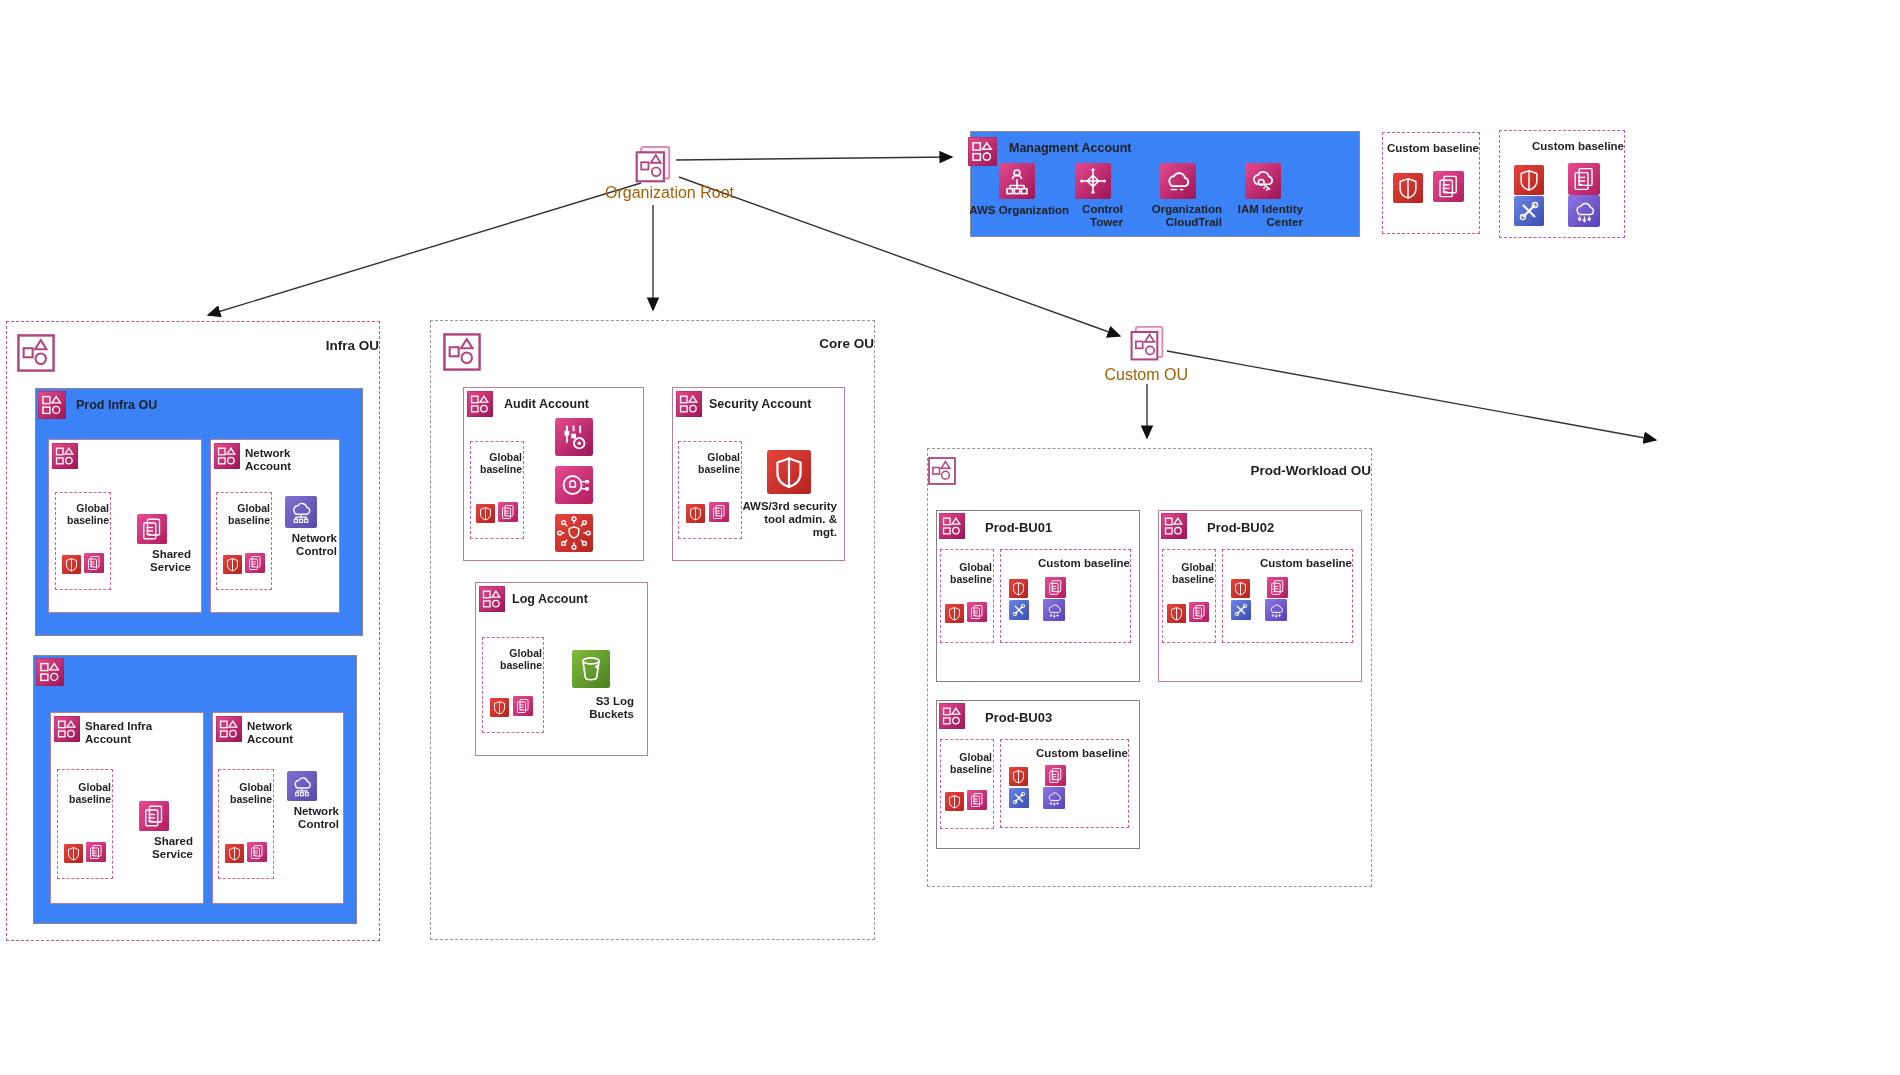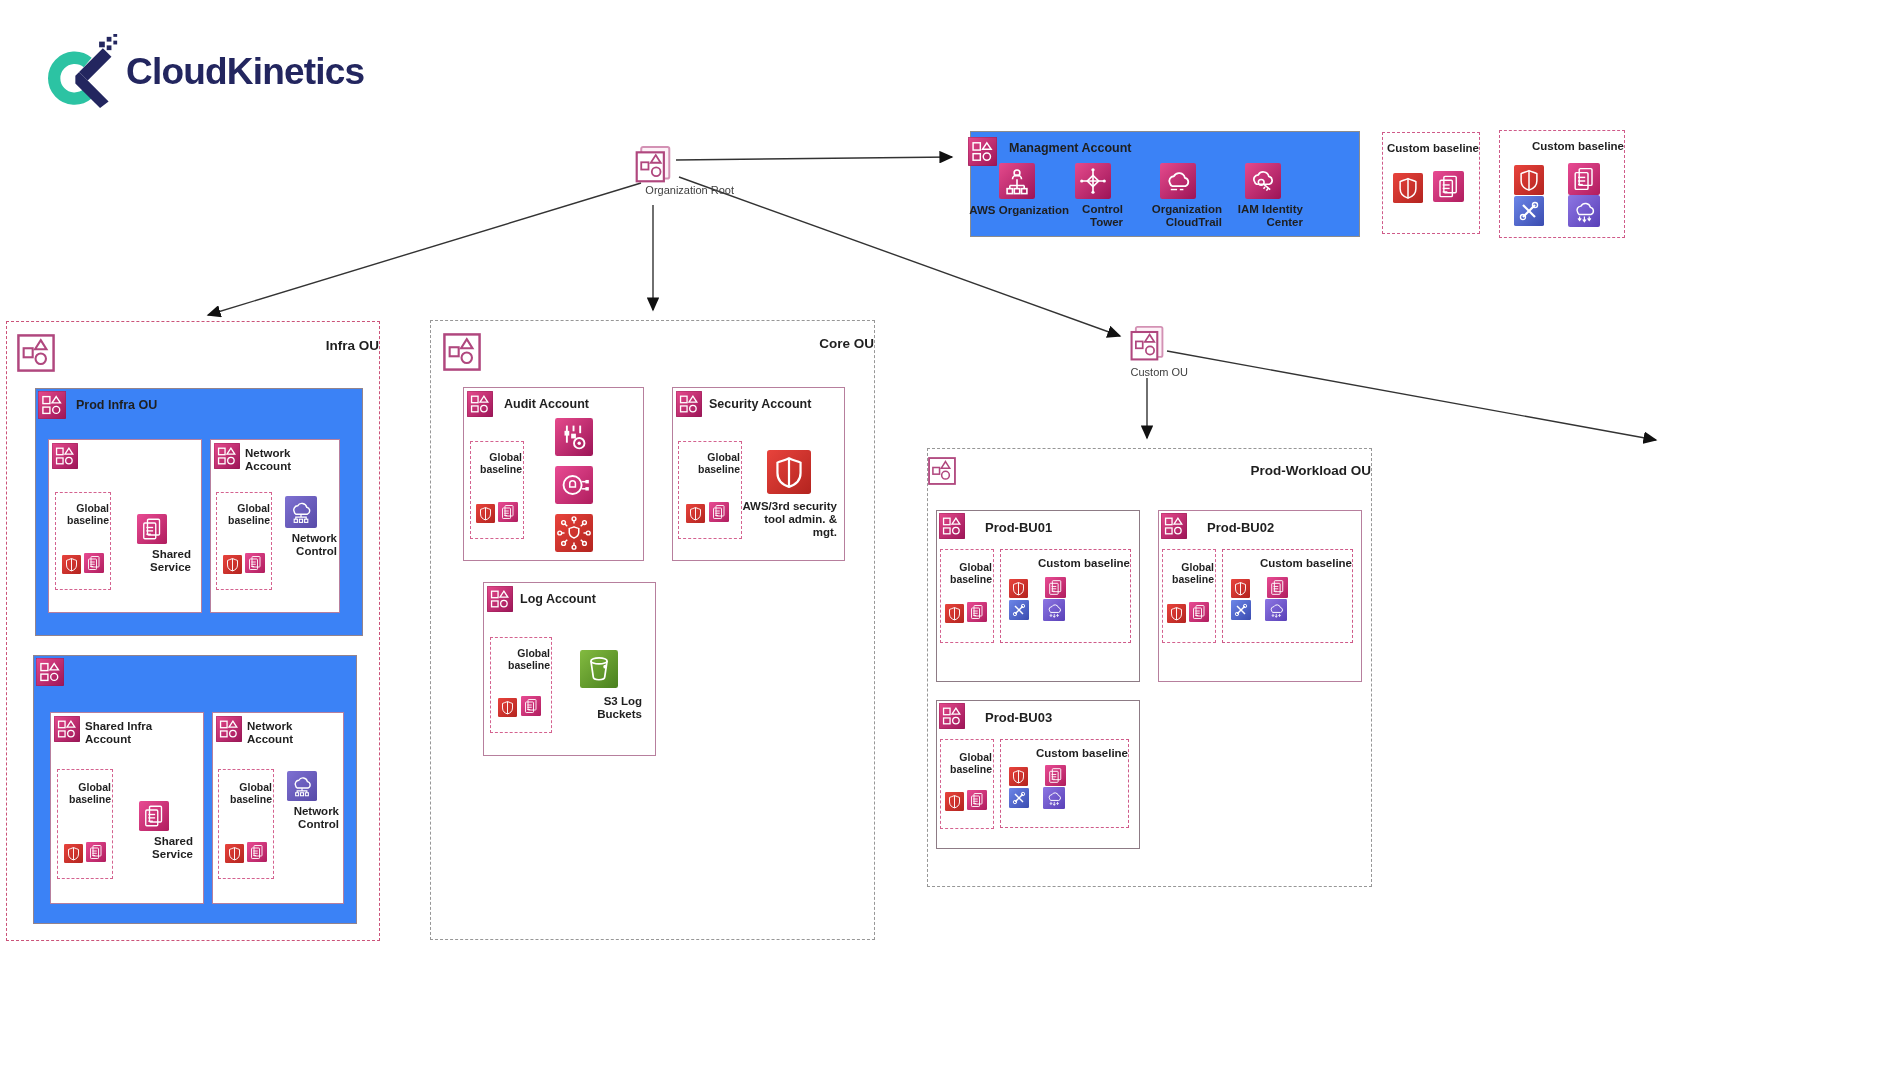--- a/index.html
+++ b/index.html
@@ -13,21 +13,21 @@
   .grp{border:1.4px solid #93838c;background:#3b82f6;}
   .acc{border:1.3px solid #b77f9d;background:#fff;}
   .gb{border:1.4px dashed #d4628f;background:#fff;}
   .cbx{border:1.6px dashed #cf5a89;background:#fff;}
   
   .t14{font-size:13.5px;font-weight:700;line-height:1.15;}
   .t13{font-size:13px;font-weight:700;line-height:1.15;}
   .t12{font-size:12.5px;font-weight:700;line-height:1.12;}
   .t11{font-size:11.5px;font-weight:700;line-height:1.12;}
   .t10{font-size:10.5px;font-weight:700;line-height:1.1;}
-  .node-lbl{font-size:11px;font-weight:400;color:#404040;}
+  .node-lbl{font-size:16px;font-weight:400;color:#a16207;}
   .ctr{text-align:right;}
   #caption{width:1900px;text-align:center;font-size:36px;font-weight:400;color:#2d2d2d;
            letter-spacing:-0.5px;}
   #brand-text{font-size:37px;font-weight:700;color:#23265f;letter-spacing:-0.8px;}
   .logo-row{display:flex;align-items:center;gap:6px;}
 </style>
 </head>
 <body>
 
 <svg width="0" height="0" style="position:absolute">
@@ -244,35 +244,20 @@
     <g stroke="#333" stroke-width="1.4" fill="none">
       <line x1="676" y1="160" x2="952" y2="157" marker-end="url(#ah)"></line>
       <line x1="641" y1="183" x2="208" y2="315" marker-end="url(#ah)"></line>
       <line x1="653" y1="205" x2="653" y2="310" marker-end="url(#ah)"></line>
       <line x1="679" y1="177" x2="1120" y2="336" marker-end="url(#ah)"></line>
       <line x1="1147" y1="366" x2="1147" y2="438" marker-end="url(#ah)"></line>
       <line x1="1167" y1="351" x2="1656" y2="440" marker-end="url(#ah)"></line>
     </g>
   </svg>
 
-  <div class="abs logo-row" style="left:44px;top:34px;z-index:2">
-    <svg class="ic" width="76" height="76" viewBox="0 0 80 80">
-      <path d="M46,30 A21.5,21.5 0 1 0 46,63" fill="none" stroke="#2cc3a3" stroke-width="13"></path>
-      <g fill="#23265f">
-        <polygon points="62,15 71,24 46,49 37,40"></polygon>
-        <polygon points="37,40 46,49 68,71 59,78 33,52 33,44"></polygon>
-        <rect x="58" y="8" width="6" height="6"></rect>
-        <rect x="66" y="12" width="5" height="5"></rect>
-        <rect x="66" y="3" width="5" height="5"></rect>
-        <rect x="73" y="7" width="4" height="4"></rect>
-        <rect x="73" y="-1" width="4" height="4"></rect>
-      </g>
-    </svg>
-    <span id="brand-text">CloudKinetics</span>
-  </div>
 
   <svg class="abs ic" style="left:634px;top:144px;z-index:2" width="38" height="42">
       <use href="#i-root"></use>
     </svg>
   <div class="abs ctr node-lbl" style="left:570px;top:184px;width:164px;z-index:2;background:#fff0">Organization Root</div>
 
   <div class="abs grp" style="left:970px;top:131px;width:388px;height:104px;border-color:#8c8c8c;z-index:2">
     <svg class="abs ic" style="left:-3px;top:5px" width="29" height="29">
         <use href="#i-acct"></use>
       </svg>
@@ -464,21 +449,21 @@
         <svg class="abs ic" style="left:30px;top:60px" width="20" height="20">
             <use href="#i-clip"></use>
           </svg>
       </div>
       <svg class="abs ic" style="left:94px;top:62px" width="44" height="44">
           <use href="#i-shield"></use>
         </svg>
       <div class="abs ctr t11" style="left:68px;top:112px;width:96px">AWS/3rd security tool admin. &amp; mgt.</div>
     </div>
 
-    <div class="abs acc" style="left:52px;top:261px;width:171px;height:172px">
+    <div class="abs acc" style="left:44px;top:261px;width:171px;height:172px">
       <svg class="abs ic" style="left:3px;top:3px" width="26" height="26">
           <use href="#i-acct"></use>
         </svg>
       <div class="abs t12" style="left:36px;top:9px">Log Account</div>
       <div class="abs gb" style="left:6px;top:54px;width:60px;height:94px">
         <div class="abs ctr t10" style="left:1px;top:10px;width:58px">Global baseline</div>
         <svg class="abs ic" style="left:7px;top:60px" width="19" height="19">
             <use href="#i-shield"></use>
           </svg>
         <svg class="abs ic" style="left:30px;top:58px" width="20" height="20">

